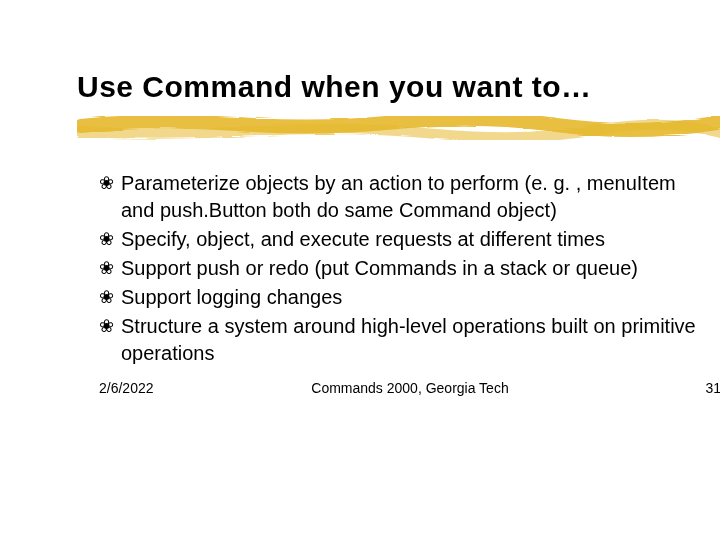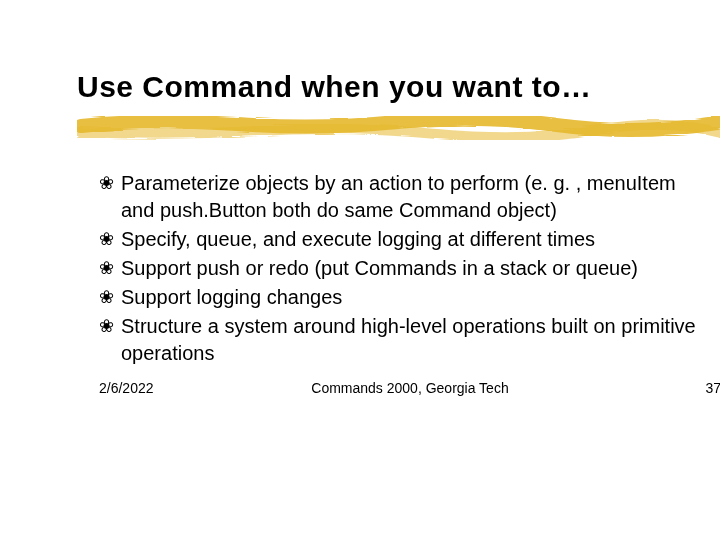--- a/index.html
+++ b/index.html
@@ -103,35 +103,35 @@
     </svg>
   </div>
 
   <div class="bullets">
     <div class="bullet">
       <span class="glyph">❀</span>
       <span class="text">Parameterize objects by an action to perform (e. g. , menuItem and push.Button both do same Command object)</span>
     </div>
     <div class="bullet">
       <span class="glyph">❀</span>
-      <span class="text">Specify, queue, and execute logging at different times</span>
+      <span class="text">Specify, object, and execute requests at different times</span>
     </div>
     <div class="bullet">
       <span class="glyph">❀</span>
       <span class="text">Support push or redo (put Commands in a stack or queue)</span>
     </div>
     <div class="bullet">
       <span class="glyph">❀</span>
       <span class="text">Support logging changes</span>
     </div>
     <div class="bullet">
       <span class="glyph">❀</span>
       <span class="text">Structure a system around high-level operations built on primitive operations</span>
     </div>
   </div>
 
   <div class="footer">
     <span class="left">2/6/2022</span>
     <span class="center">Commands 2000, Georgia Tech</span>
-    <span class="right">37</span>
+    <span class="right">31</span>
   </div>
 
 </div>
 
 </body></html>

